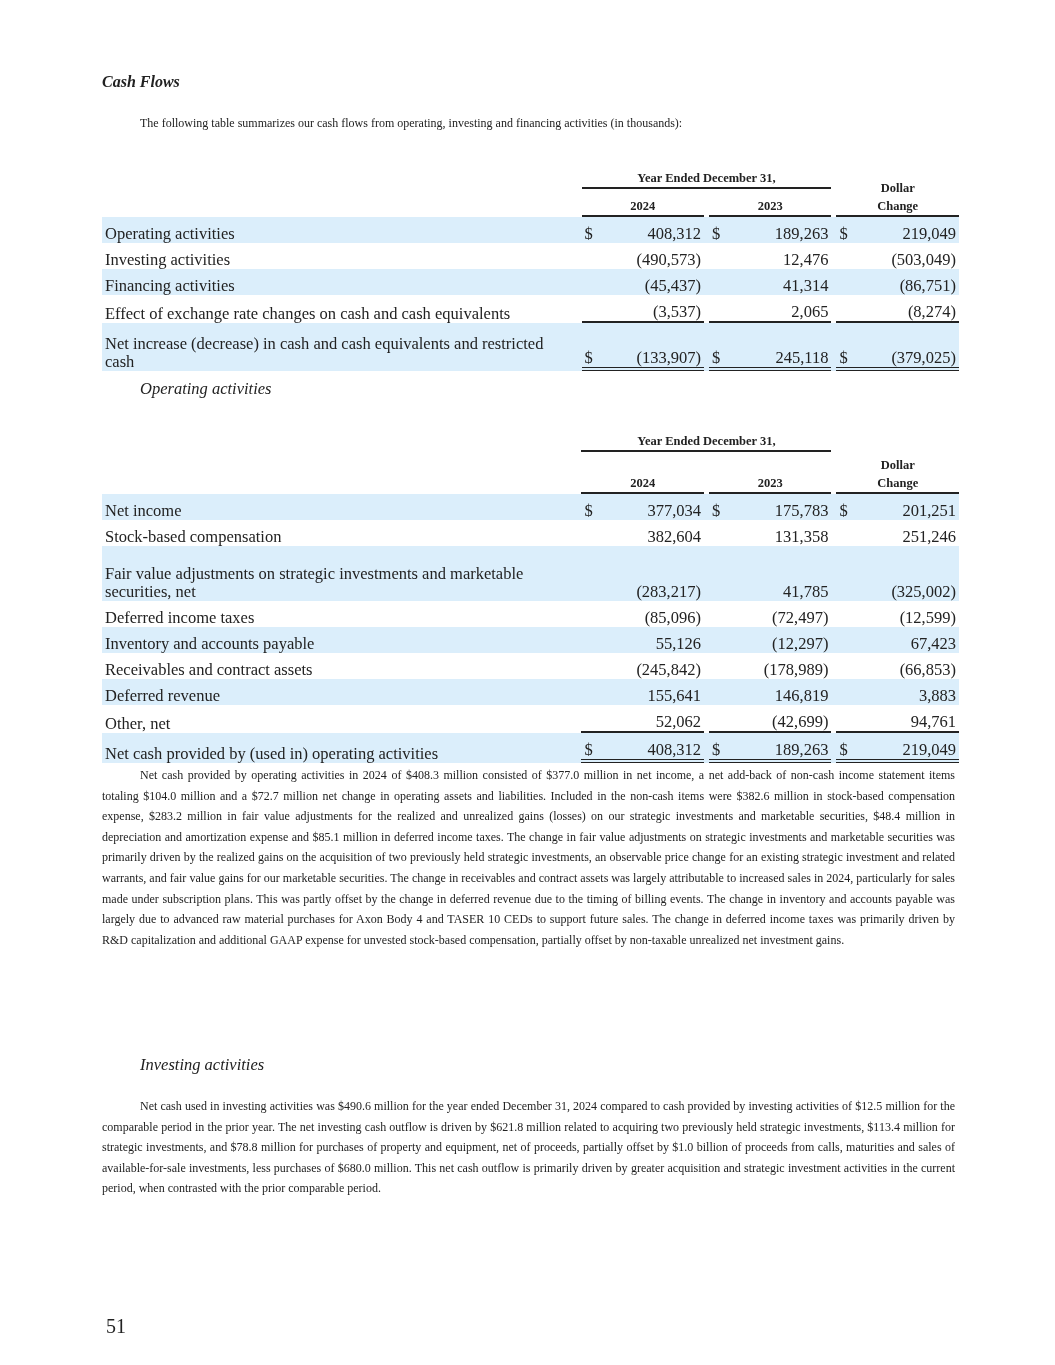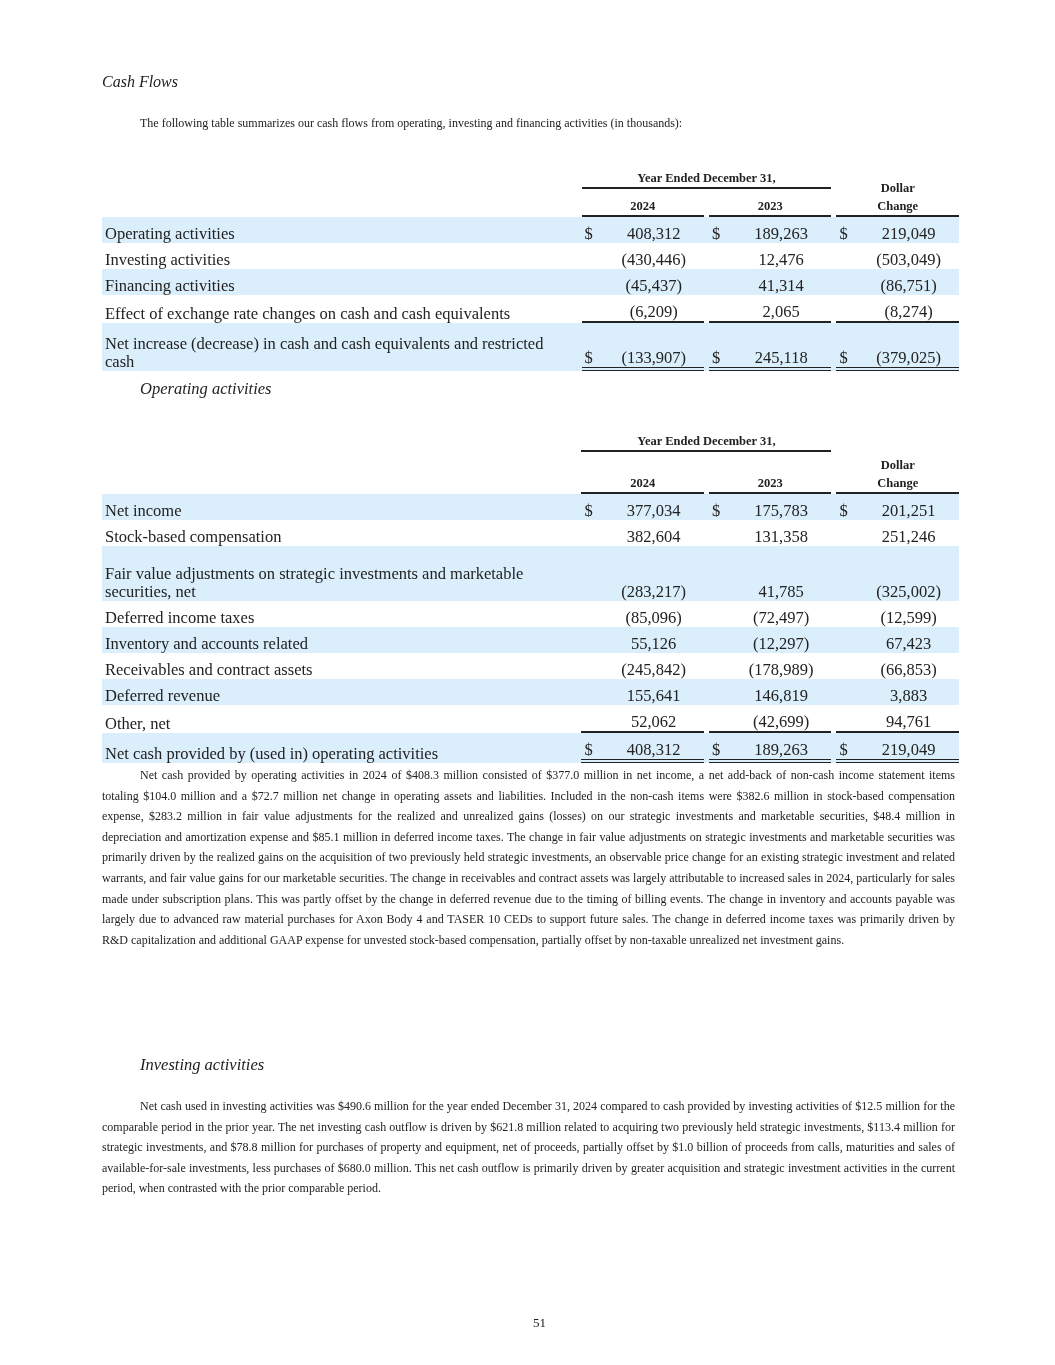--- a/index.html
+++ b/index.html
@@ -1,39 +1,39 @@
 <!DOCTYPE html>
 <html><head>
   <meta charset="utf-8">
   <style>
     html, body { margin: 0; padding: 0; background: #ffffff; }
     body {
       width: 1055px; height: 1365px; position: relative; overflow: hidden;
       font-family: "Liberation Serif", serif; color: #222;
     }
     .page { position: absolute; left: 102px; top: 0; width: 855px; }
-    .heading { position: absolute; left: 0; top: 73px; font-style: italic; font-weight: normal; font-size: 16px; }
+    .heading { position: absolute; left: 0; top: 73px; font-style: italic; font-weight: bold; font-size: 16px; }
     .intro { position: absolute; left: 38px; top: 116px; font-size: 12px; white-space: nowrap; }
     .subhead { position: absolute; left: 38px; font-style: italic; font-size: 16.5px; }
 
     table.fin { position: absolute; left: 0; border-collapse: separate; border-spacing: 0; font-size: 16.5px; width: 857px; }
     table.fin td { padding: 0 3px; height: 26px; vertical-align: bottom; line-height: 18px; }
     tr.shade td.c { background: #dbeefb; }
     td.label { width: 478px; padding-left: 3px !important; }
     td.dol { width: 16px; text-align: left; }
-    td.num { width: 95px; text-align: center; }
+    td.num { width: 95px; text-align: right; }
     td.gap { width: 5px; padding: 0 !important; background: transparent !important; }
     td.ugap { width: 5px; padding: 0 !important; }
 
     .hdr { font-family: "Liberation Serif", serif; font-weight: bold; font-size: 12.5px; text-align: center; }
     .u1 { border-bottom: 2px solid #222; }
     .u2 { border-bottom: 4px double #222; }
 
     .para { position: absolute; left: 0; width: 853px; font-size: 12px; line-height: 20.6px; text-align: justify; text-indent: 38px; }
-    .pagenum { position: absolute; left: 10px; width: 855px; top: 1315px; text-align: center; font-size: 13px; }
+    .pagenum { position: absolute; left: 4px; width: 855px; top: 1315px; font-size: 20px; }
   </style>
 </head>
 <body>
 
 <div class="page">
   <div class="heading">Cash Flows</div>
   <div class="intro">The following table summarizes our cash flows from operating, investing and financing activities (in thousands):</div>
 
   <table class="fin" style="top:163px;">
     <tbody>
@@ -59,21 +59,21 @@
       <td class="ugap c"></td>
       <td class="dol c">$</td>
           <td class="num c">189,263</td>
       <td class="ugap c"></td>
       <td class="dol c">$</td>
           <td class="num c">219,049</td>
     </tr>
     <tr>
       <td class="label">Investing activities</td>
       <td class="dol"></td>
-          <td class="num">(430,446)</td>
+          <td class="num">(490,573)</td>
       <td class="ugap"></td>
       <td class="dol"></td>
           <td class="num">12,476</td>
       <td class="ugap"></td>
       <td class="dol"></td>
           <td class="num">(503,049)</td>
     </tr>
     <tr class="shade">
       <td class="label c">Financing activities</td>
       <td class="dol c"></td>
@@ -81,21 +81,21 @@
       <td class="ugap c"></td>
       <td class="dol c"></td>
           <td class="num c">41,314</td>
       <td class="ugap c"></td>
       <td class="dol c"></td>
           <td class="num c">(86,751)</td>
     </tr>
     <tr>
       <td class="label">Effect of exchange rate changes on cash and cash equivalents</td>
       <td class="dol u1"></td>
-          <td class="num u1">(6,209)</td>
+          <td class="num u1">(3,537)</td>
       <td class="ugap"></td>
       <td class="dol u1"></td>
           <td class="num u1">2,065</td>
       <td class="ugap"></td>
       <td class="dol u1"></td>
           <td class="num u1">(8,274)</td>
     </tr>
     <tr class="shade">
       <td class="label c" style="height:48px;"><span>Net increase (decrease) in cash and cash equivalents and restricted</span><br><span>cash</span></td>
       <td class="dol c u2">$</td>
@@ -167,21 +167,21 @@
       <td class="dol"></td>
           <td class="num">(85,096)</td>
       <td class="ugap"></td>
       <td class="dol"></td>
           <td class="num">(72,497)</td>
       <td class="ugap"></td>
       <td class="dol"></td>
           <td class="num">(12,599)</td>
     </tr>
     <tr class="shade">
-      <td class="label c">Inventory and accounts related</td>
+      <td class="label c">Inventory and accounts payable</td>
       <td class="dol c"></td>
           <td class="num c">55,126</td>
       <td class="ugap c"></td>
       <td class="dol c"></td>
           <td class="num c">(12,297)</td>
       <td class="ugap c"></td>
       <td class="dol c"></td>
           <td class="num c">67,423</td>
     </tr>
     <tr>

